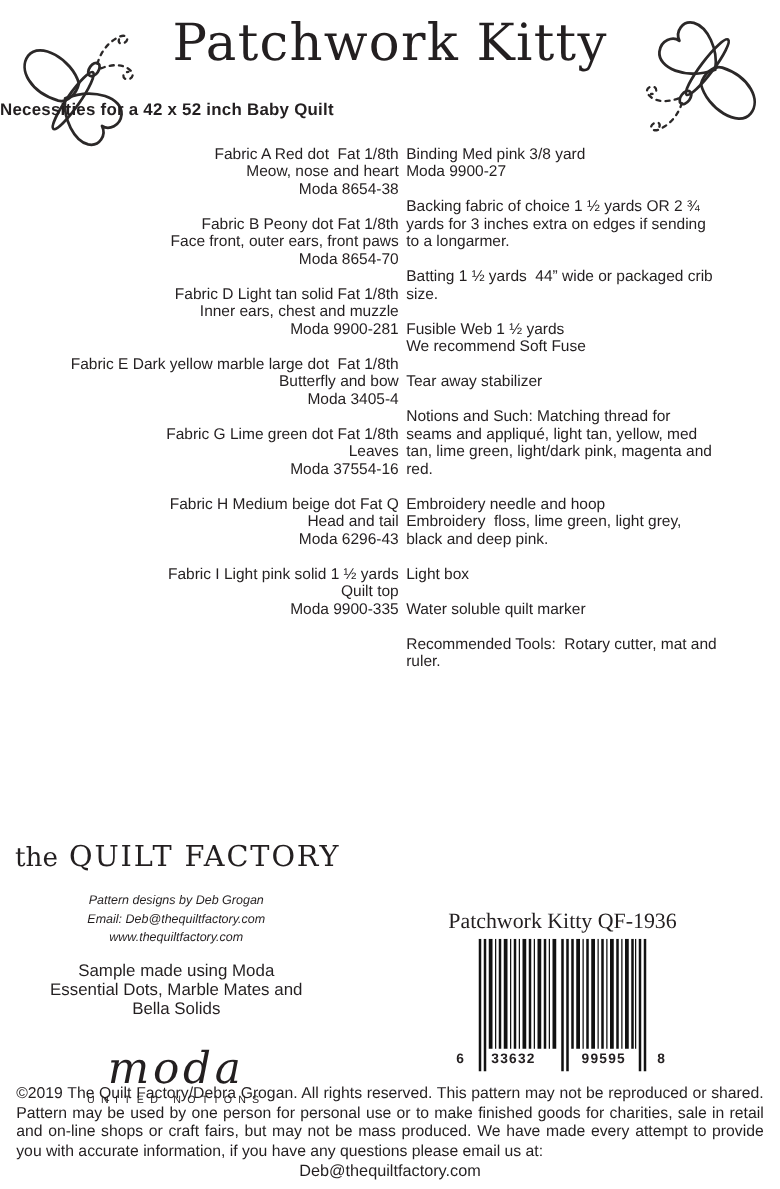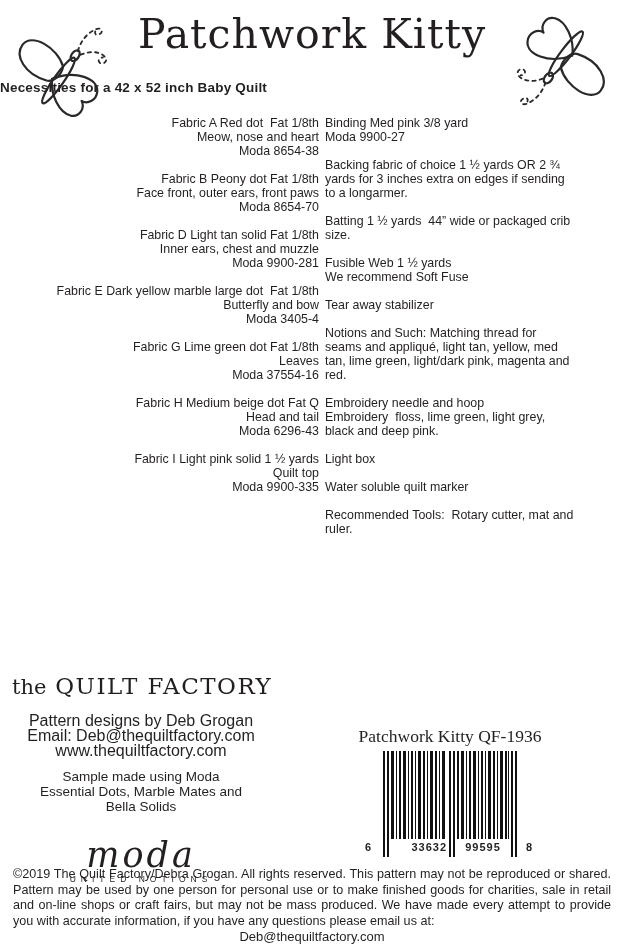--- a/index.html
+++ b/index.html
@@ -44,21 +44,21 @@
   .footer-left{
     position:absolute;left:12px;top:645px;width:258px;
     text-align:center;
     margin-top:28px;
   }
   .qf-logo{
     font-family:"DejaVu Serif", serif;
     font-size:23px;letter-spacing:1.5px;white-space:nowrap;
   }
   .qf-logo .the{font-size:21px;letter-spacing:0;}
-  .contact{margin-top:14px;font-size:16px;line-height:15px;white-space:pre-line;}
+  .contact{margin-top:14px;font-size:10px;line-height:15px;white-space:pre-line;font-style:italic;}
   .sample{margin-top:11px;font-size:13.5px;line-height:15px;white-space:pre-line;}
   .moda{margin-top:24px;}
   .moda-script{
     font-family:"DejaVu Serif", serif;
     font-style:italic;font-weight:normal;
     font-size:35px;line-height:34px;letter-spacing:3px;
   }
   .moda-sub{
     font-size:8.5px;letter-spacing:5px;margin-top:2px;
   }
@@ -73,21 +73,21 @@
   }
   .barcode-wrap{
     position:relative;width:150px;height:112px;margin:4px auto 0;
   }
   .barcode-wrap svg{display:block;}
   .bc-digit{
     position:absolute;top:90px;
     font-size:11px;font-weight:bold;letter-spacing:1px;
   }
   .bc-d-left{left:-10px;}
-  .bc-d-g1{left:18px;width:54px;text-align:right;}
+  .bc-d-g1{left:18px;width:54px;text-align:left;}
   .bc-d-g2{left:82px;width:52px;text-align:center;}
   .bc-d-right{right:-8px;}
   
   .copyright{
     position:absolute;left:13px;right:13px;top:867px;
     font-size:12.6px;line-height:15.6px;
     text-align:justify;
   }
   .copyright-email{
     position:absolute;left:0;right:0;top:929px;

